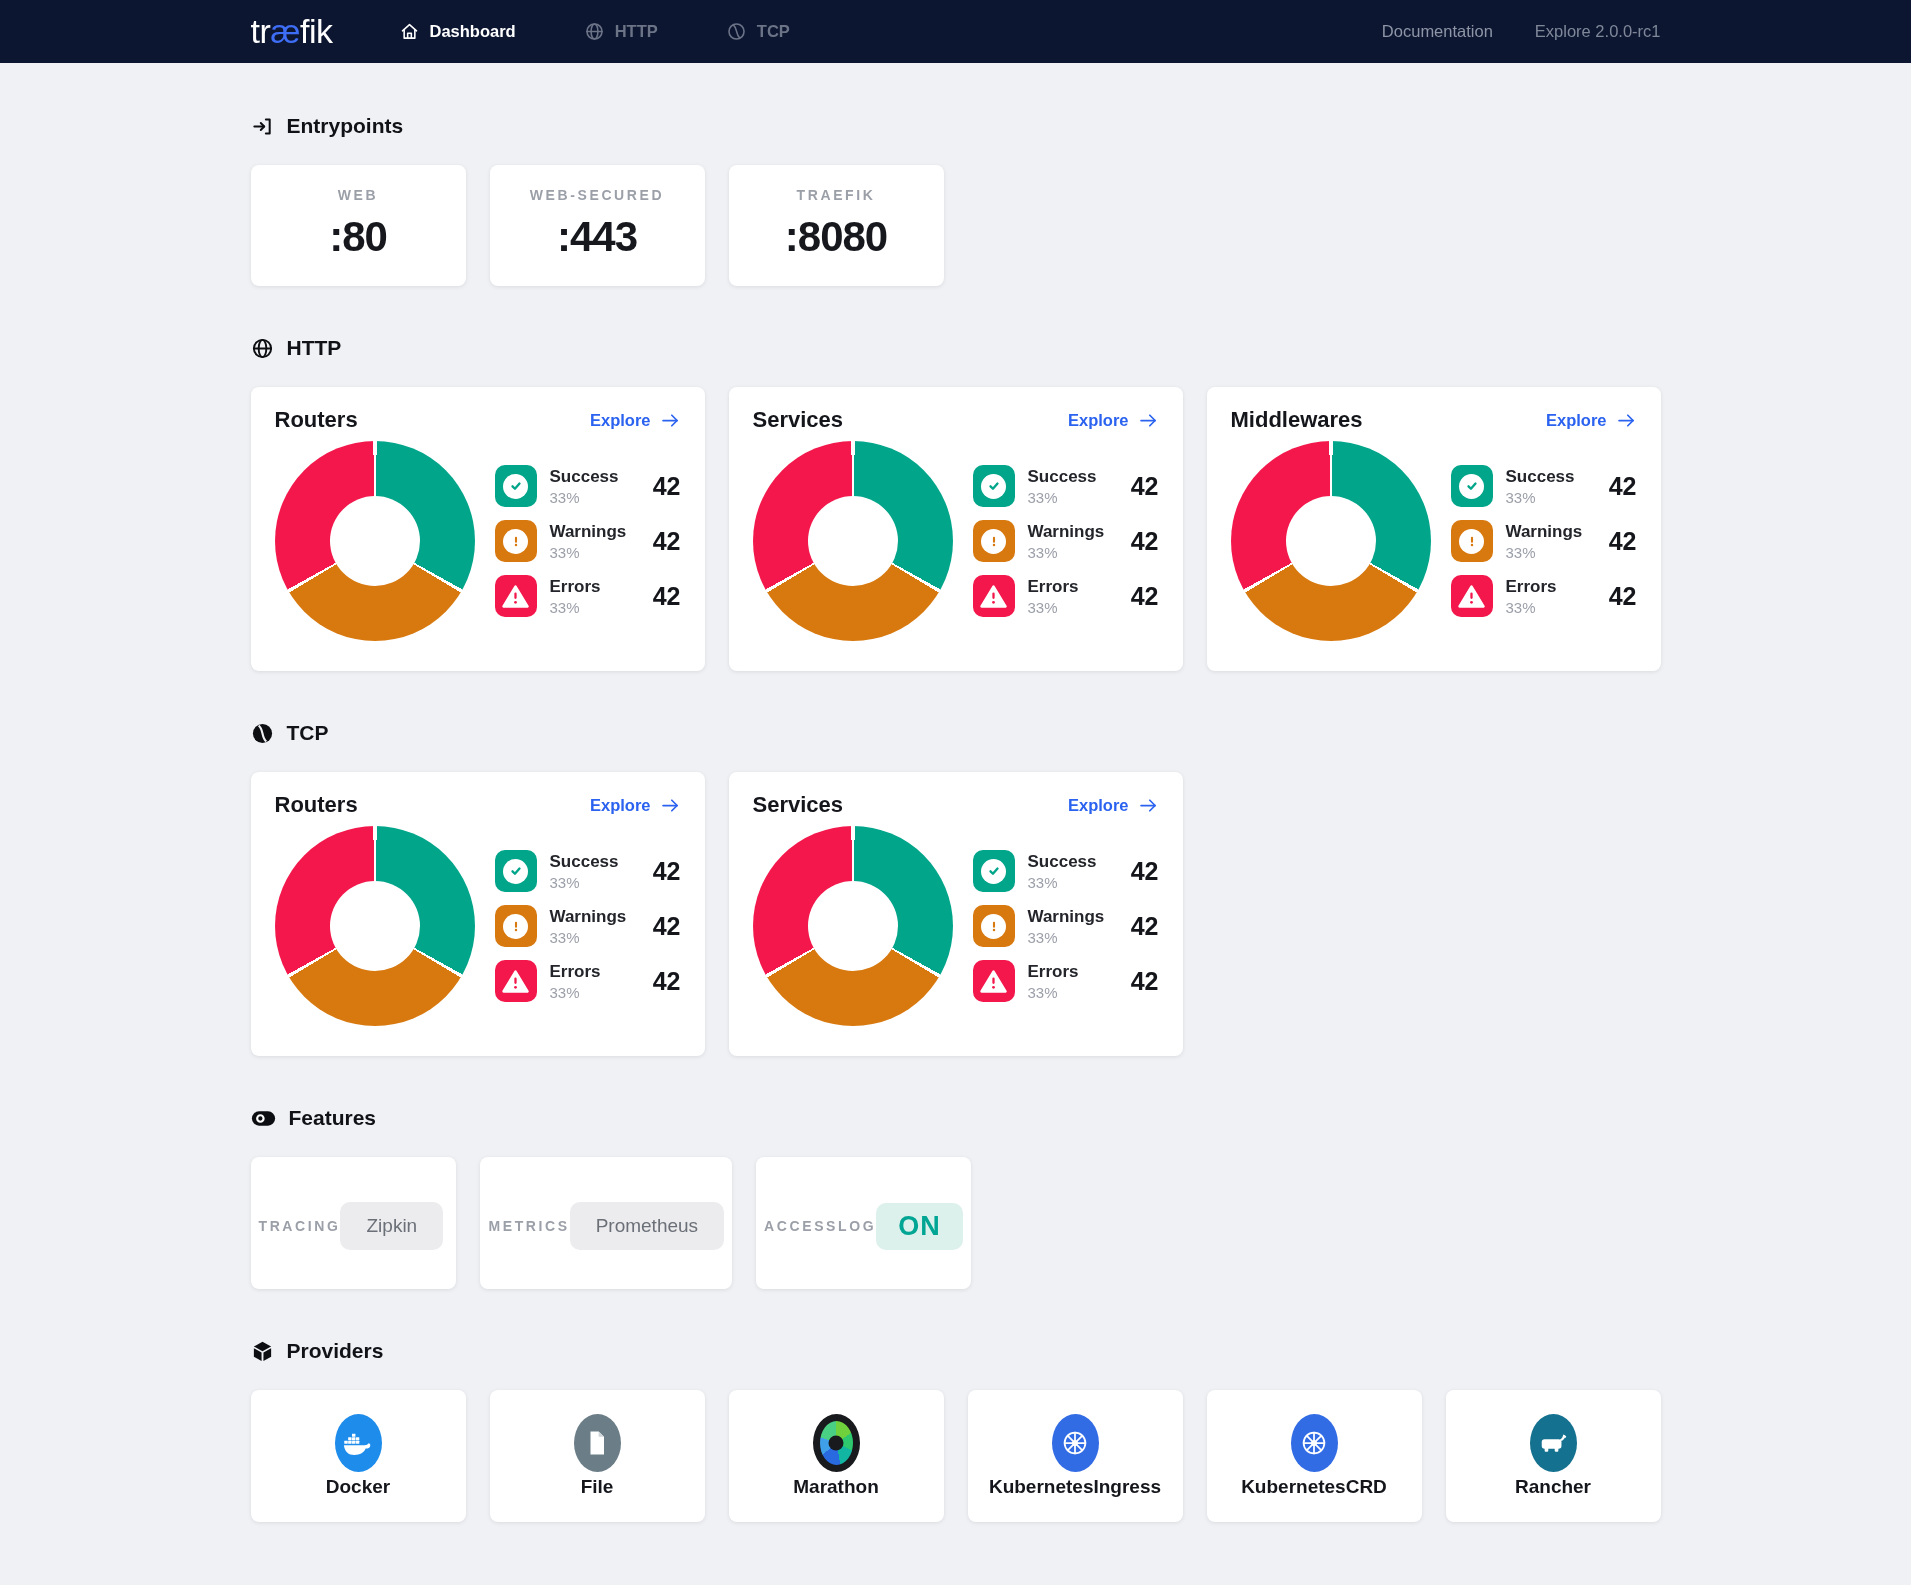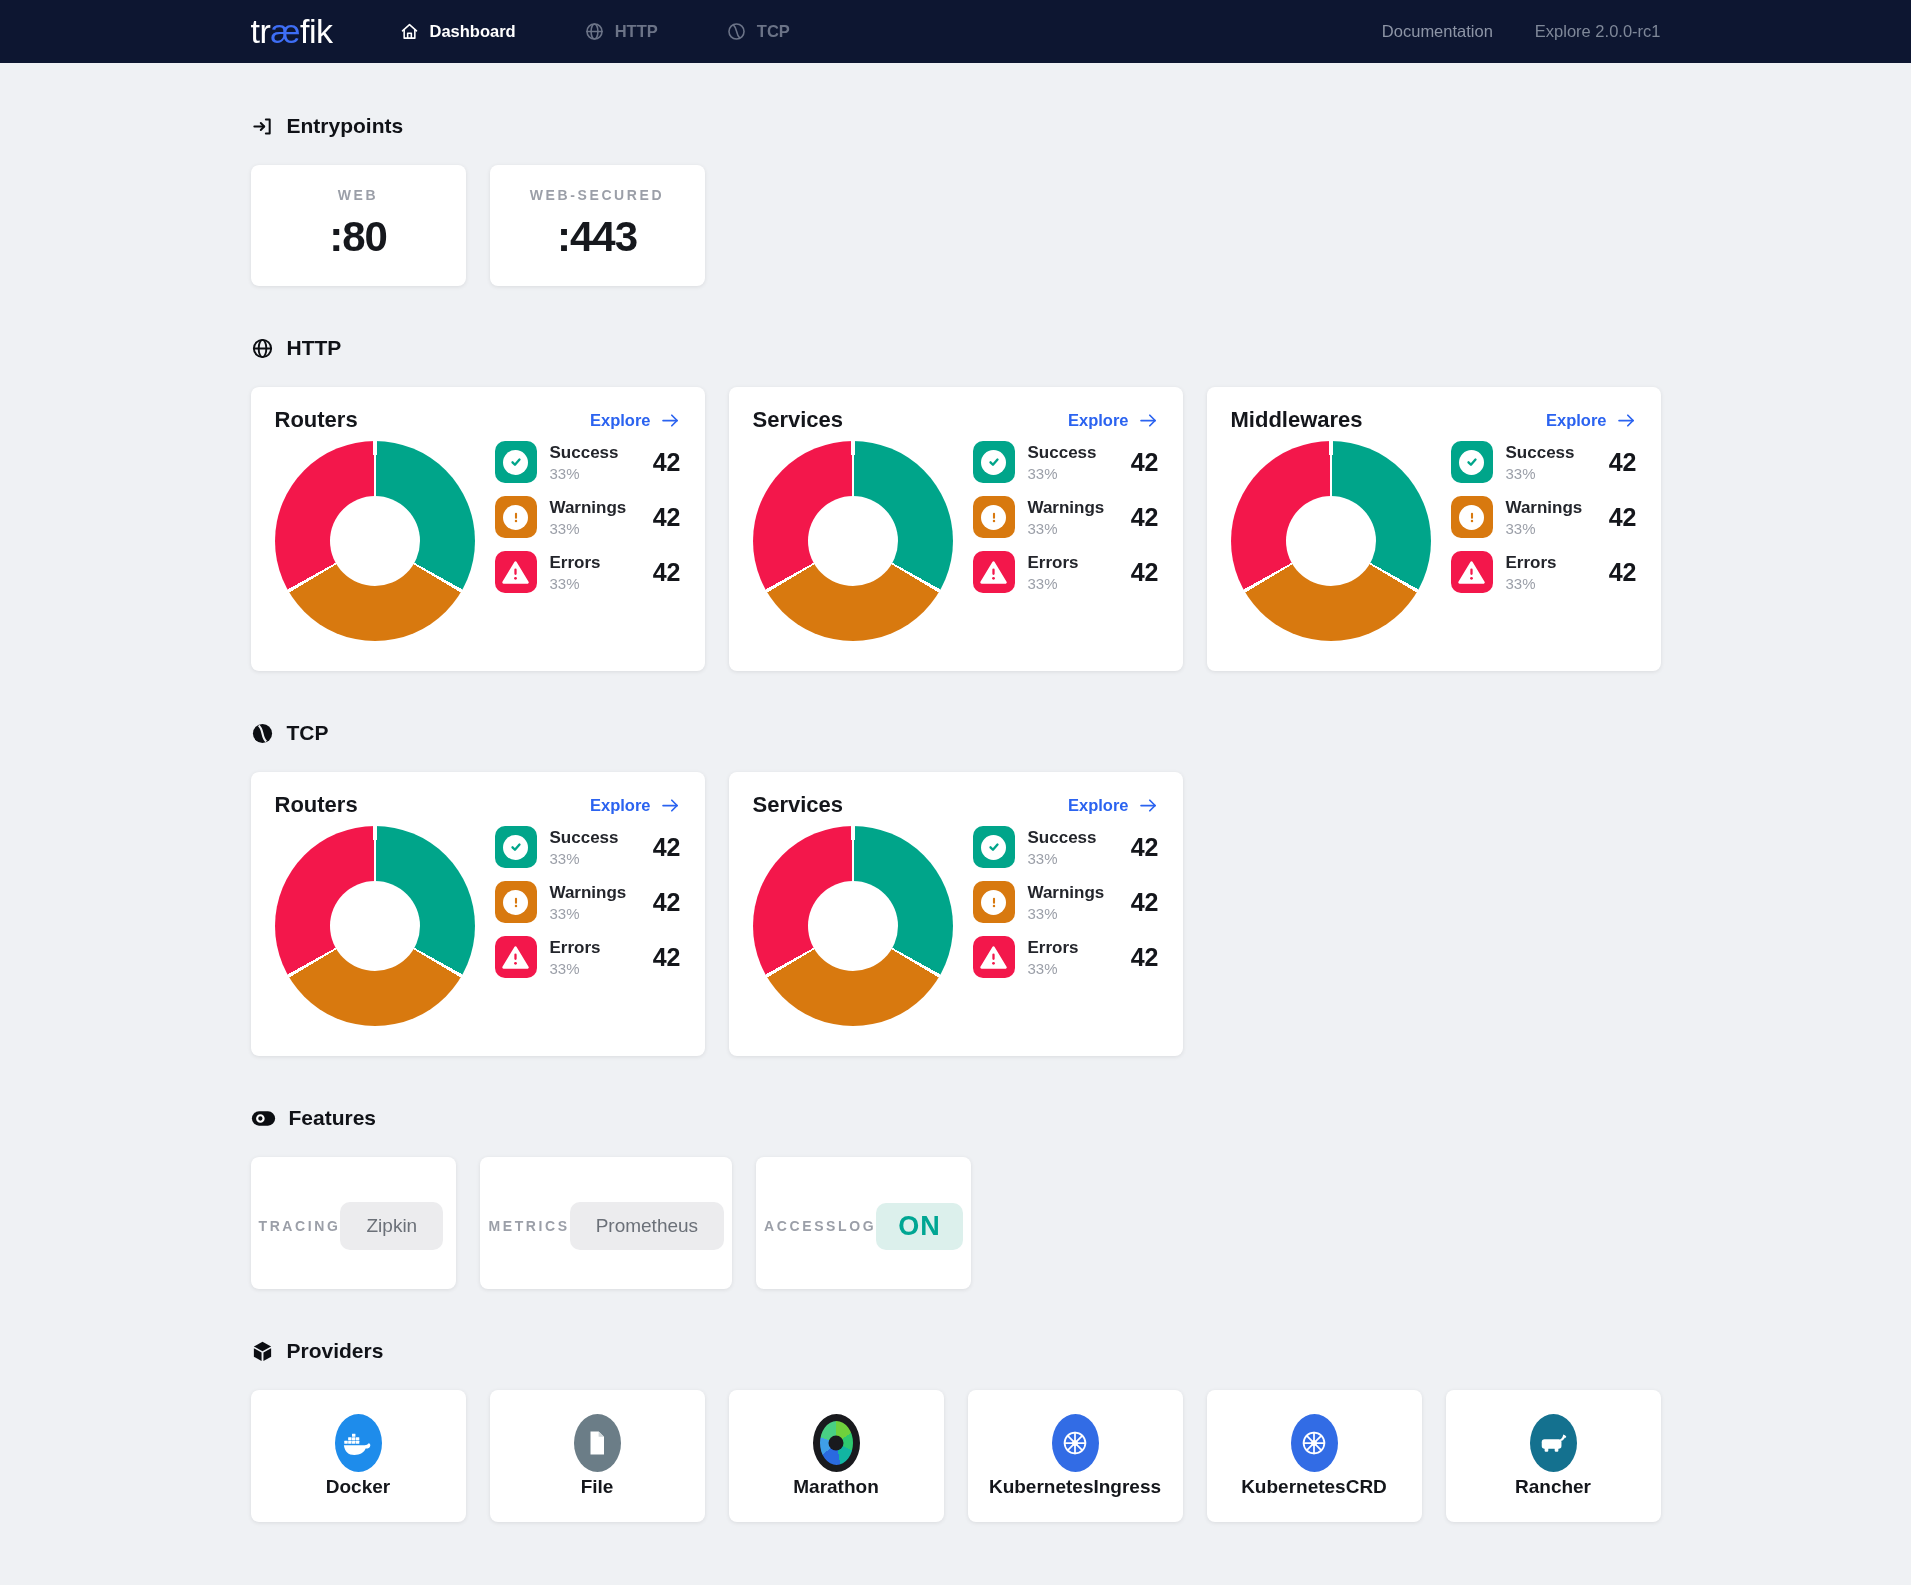--- a/index.html
+++ b/index.html
@@ -69,21 +69,21 @@
     letter-spacing:1px;padding:8px 22px;}
 
   
   .chart-card{height:284px;padding:20px 24px 18px;}
   .card-head{display:flex;align-items:center;justify-content:space-between;}
   .card-title{font-size:22px;font-weight:700;color:#14161b;}
   .explore{display:flex;align-items:center;gap:9px;color:var(--link-blue);
     font-size:16.5px;font-weight:600;text-decoration:none;cursor:pointer;}
   .explore svg{width:21px;height:21px;stroke:currentColor;fill:none;stroke-width:2;
     stroke-linecap:round;stroke-linejoin:round;}
-  .card-body{display:flex;align-items:flex-start;margin-top:8px;gap:10px;}
+  .card-body{display:flex;align-items:center;margin-top:8px;gap:10px;}
   .donut{width:200px;height:200px;border-radius:50%;flex-shrink:0;position:relative;
     background:conic-gradient(
       #fff 0deg 1deg,
       var(--success) 1deg 119deg,
       #fff 119deg 121deg,
       var(--warning) 121deg 239deg,
       #fff 239deg 241deg,
       var(--error) 241deg 359deg,
       #fff 359deg 360deg);}
   .donut::after{content:"";position:absolute;inset:55px;background:#fff;border-radius:50%;}
@@ -174,20 +174,24 @@
   </h2>
   <div class="grid cols-6">
     <div class="card stat-card">
       <div class="stat-label">WEB</div>
       <div class="stat-value">:80</div>
     </div>
     <div class="card stat-card">
       <div class="stat-label">WEB-SECURED</div>
       <div class="stat-value">:443</div>
     </div>
+    <div class="card stat-card">
+      <div class="stat-label">TRAEFIK</div>
+      <div class="stat-value">:8080</div>
+    </div>
   </div>
 
   <h2 class="section-title">
     <svg viewBox="0 0 24 24" fill="none" stroke="currentColor" stroke-width="2" stroke-linecap="round">
         <circle cx="12" cy="12" r="9"></circle>
         <ellipse cx="12" cy="12" rx="4" ry="9"></ellipse>
         <line x1="3" y1="12" x2="21" y2="12"></line>
       </svg>
     <span>HTTP</span>
   </h2>

